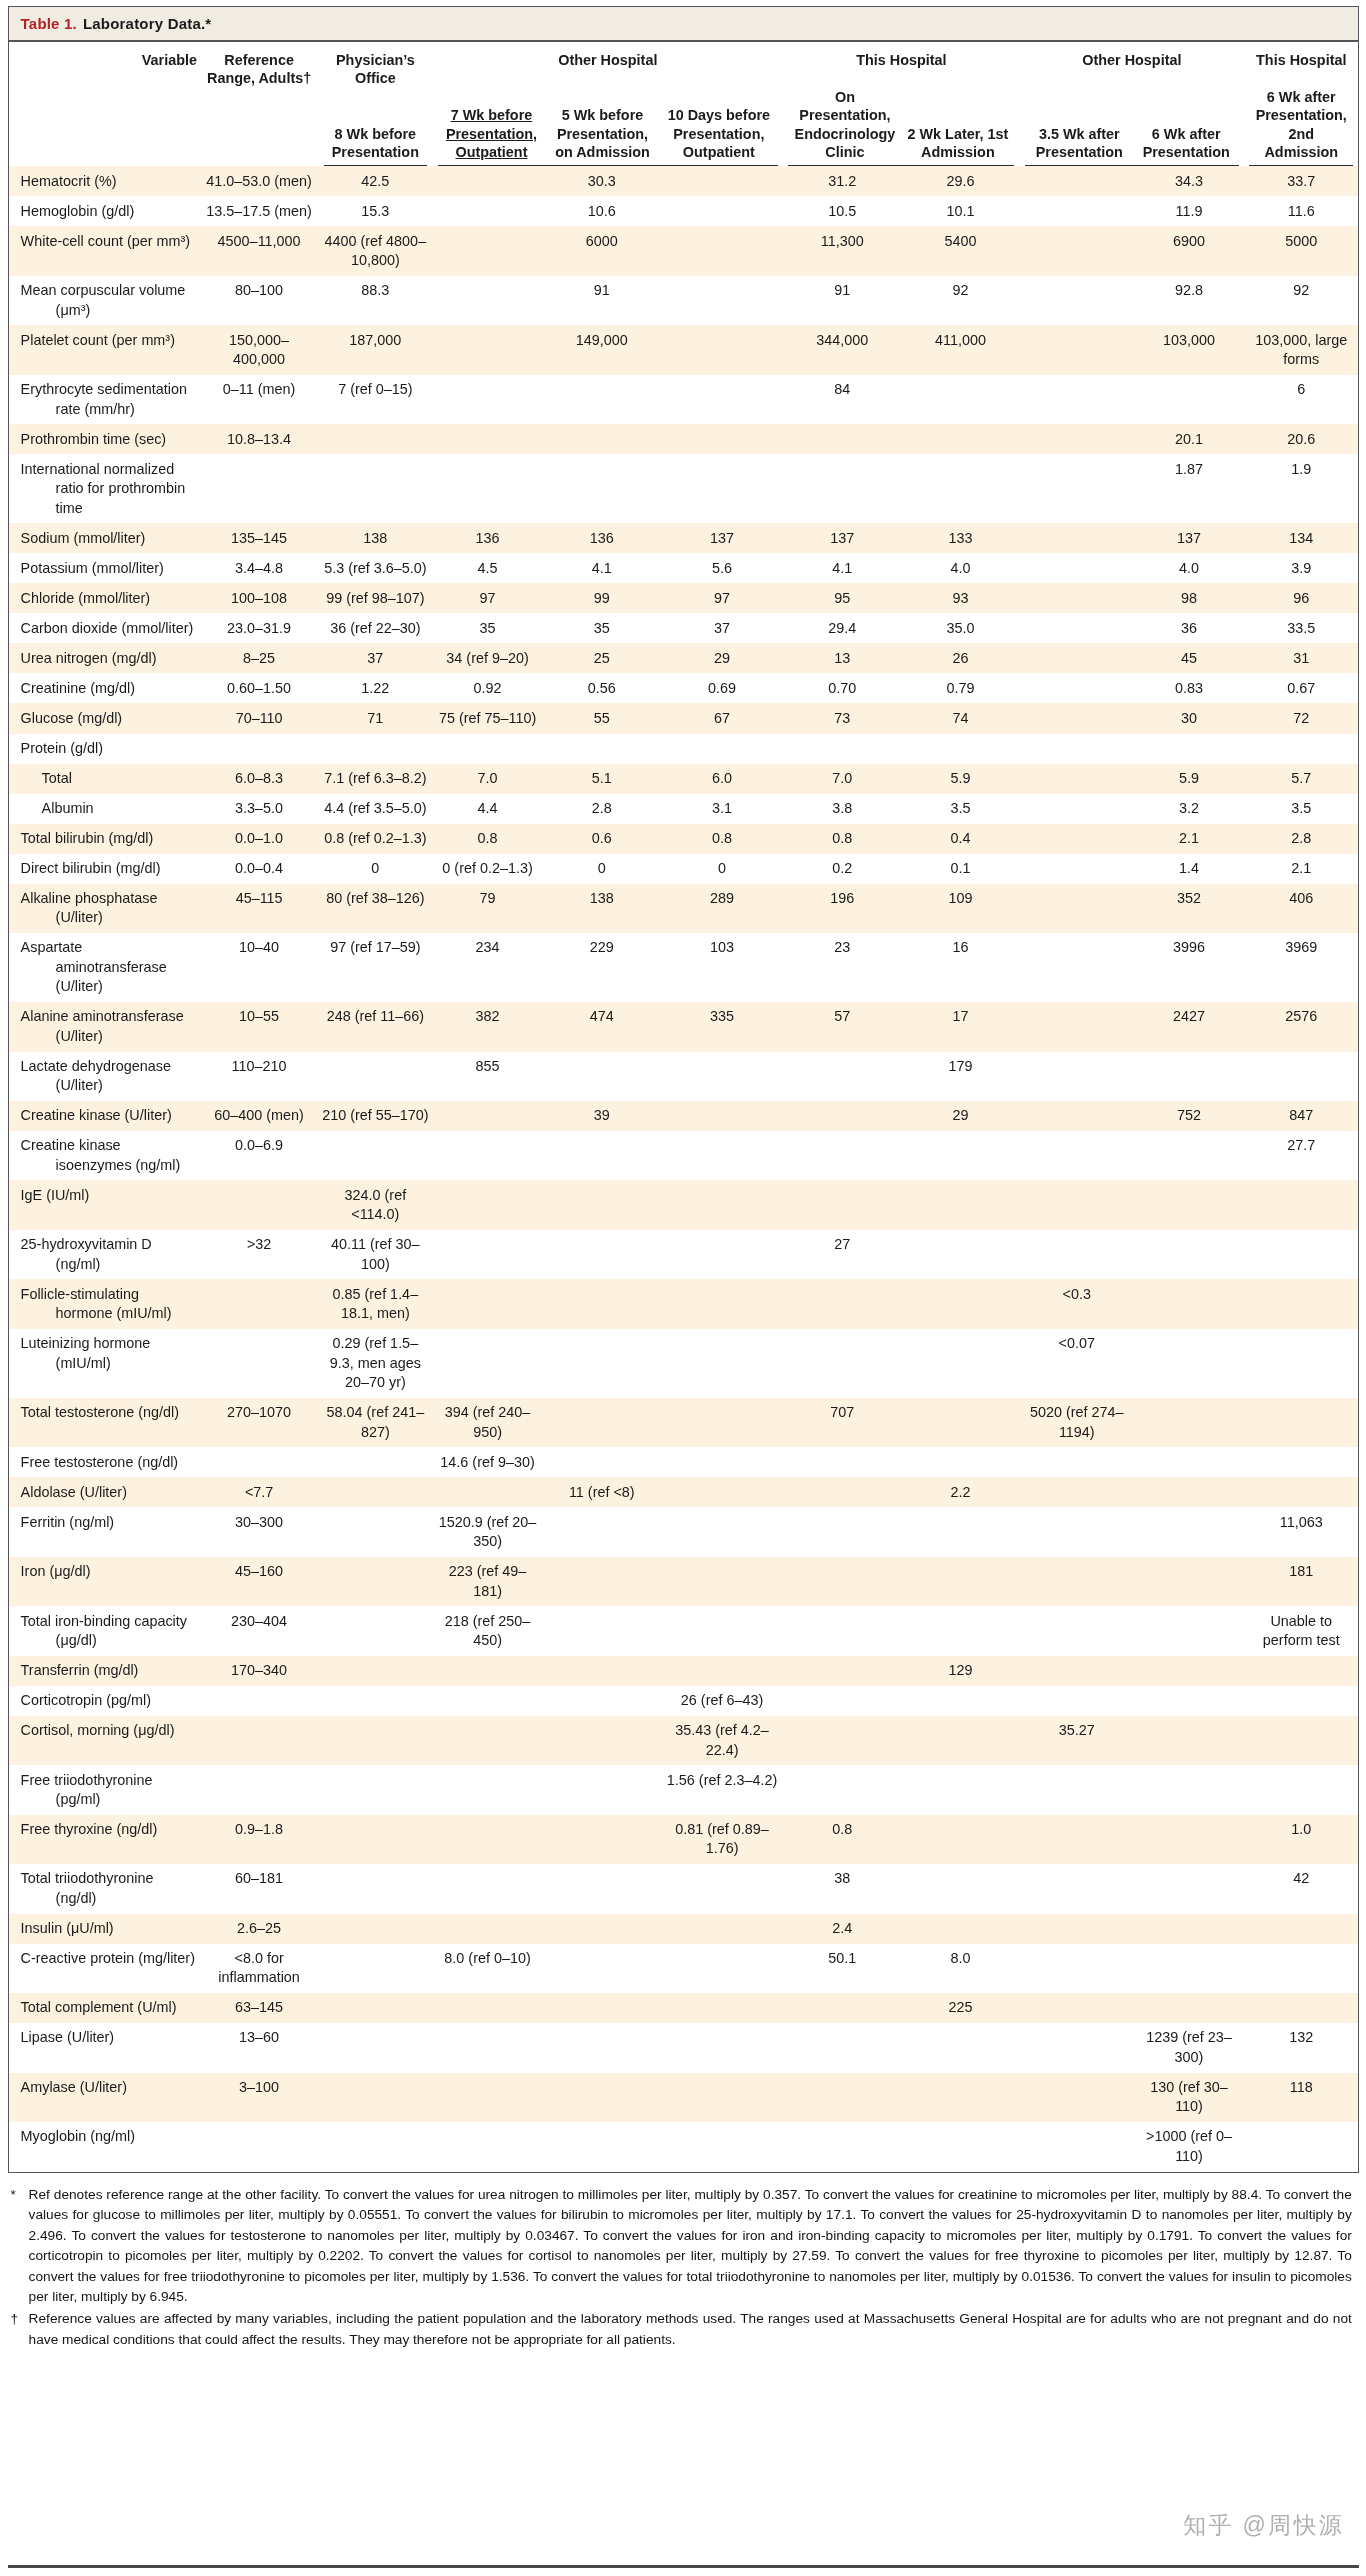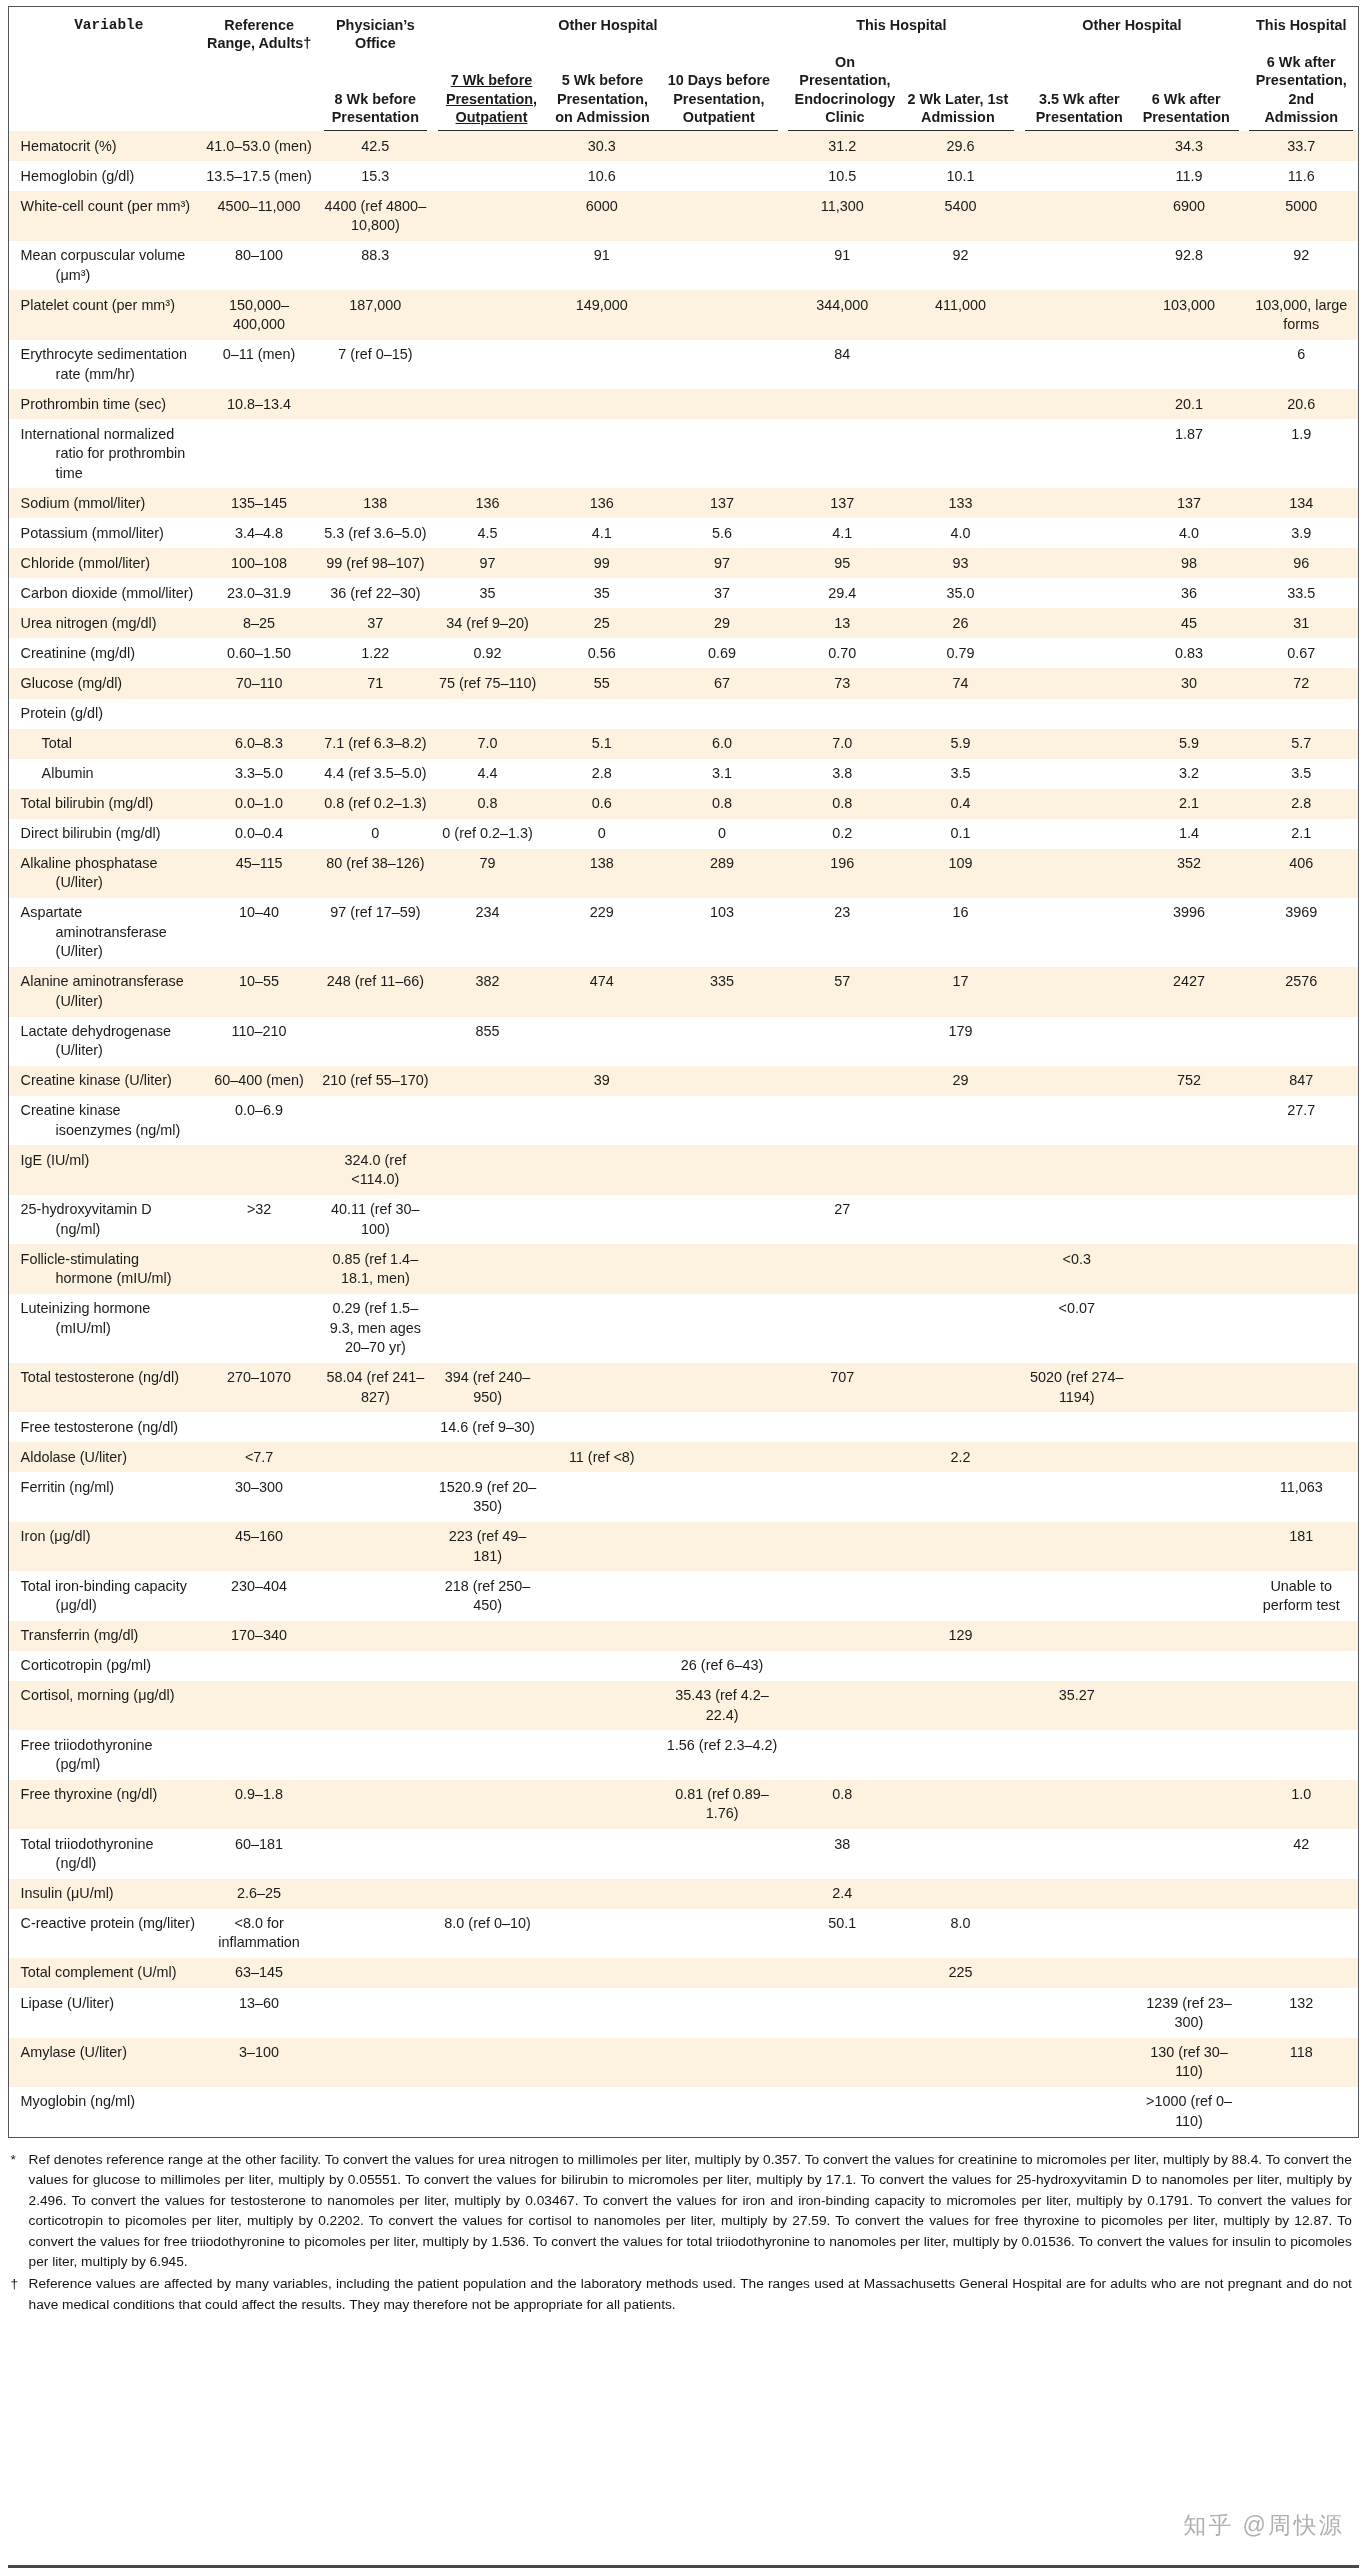--- a/index.html
+++ b/index.html
@@ -10,21 +10,21 @@
   }
   .tbox { border:1.5px solid #54555a; }
   .titlebar {
     background:#f1ece1; padding:7.6px 12px 8.4px 12px;
     font-size:15px; font-weight:bold; border-bottom:2.3px solid #54555a;
     letter-spacing:0.2px;
   }
   .title-label { color:#b32025; margin-right:6px; }
   table { border-collapse:collapse; width:100%; table-layout:fixed; font-size:14.4px; }
   thead th { font-weight:bold; text-align:center; vertical-align:top; padding:9px 3px 0 3px; line-height:1.28; }
-  th.var-h { text-align:center; padding-left:12px;font-family:Liberation Mono, monospace; }
+  th.var-h { text-align:right; padding-left:12px; }
   th.subcell { padding:0; vertical-align:bottom; }
   .subwrap {
     display:flex; align-items:flex-end; margin:0 5.3px;
     border-bottom:1.9px solid #2b2b2b; min-height:73px;
   }
   .sublabel { text-align:center; padding:0 2.3px 3.8px 2.3px; font-weight:bold; line-height:1.28; }
   tbody td { vertical-align:top; text-align:center; padding:5.3px 3.8px; line-height:1.35; }
   td.var { text-align:left; padding-left:47px; text-indent:-35px;margin-left:36px; }
   td.var.indent { padding-left:68px; }
   tr.shaded { background:#fcf2df; }
@@ -36,20 +36,23 @@
   .watermark {
     position:absolute; right:23px; bottom:35px;
     font-size:23px; color:#8e8e90; opacity:0.7; letter-spacing:2.3px; white-space:nowrap;
   }
 </style>
 </head>
 <body>
 
 <div class="sheet">
   <div class="tbox">
+    <div class="titlebar">
+      <span class="title-label">Table 1.</span><span>Laboratory Data.*</span>
+    </div>
     <table>
       <colgroup id="cols">
           <col style="width: 191px;">
           <col style="width: 118px;">
           <col style="width: 114px;">
           <col style="width: 110px;">
           <col style="width: 118px;">
           <col style="width: 122px;">
           <col style="width: 118px;">
           <col style="width: 118px;">

